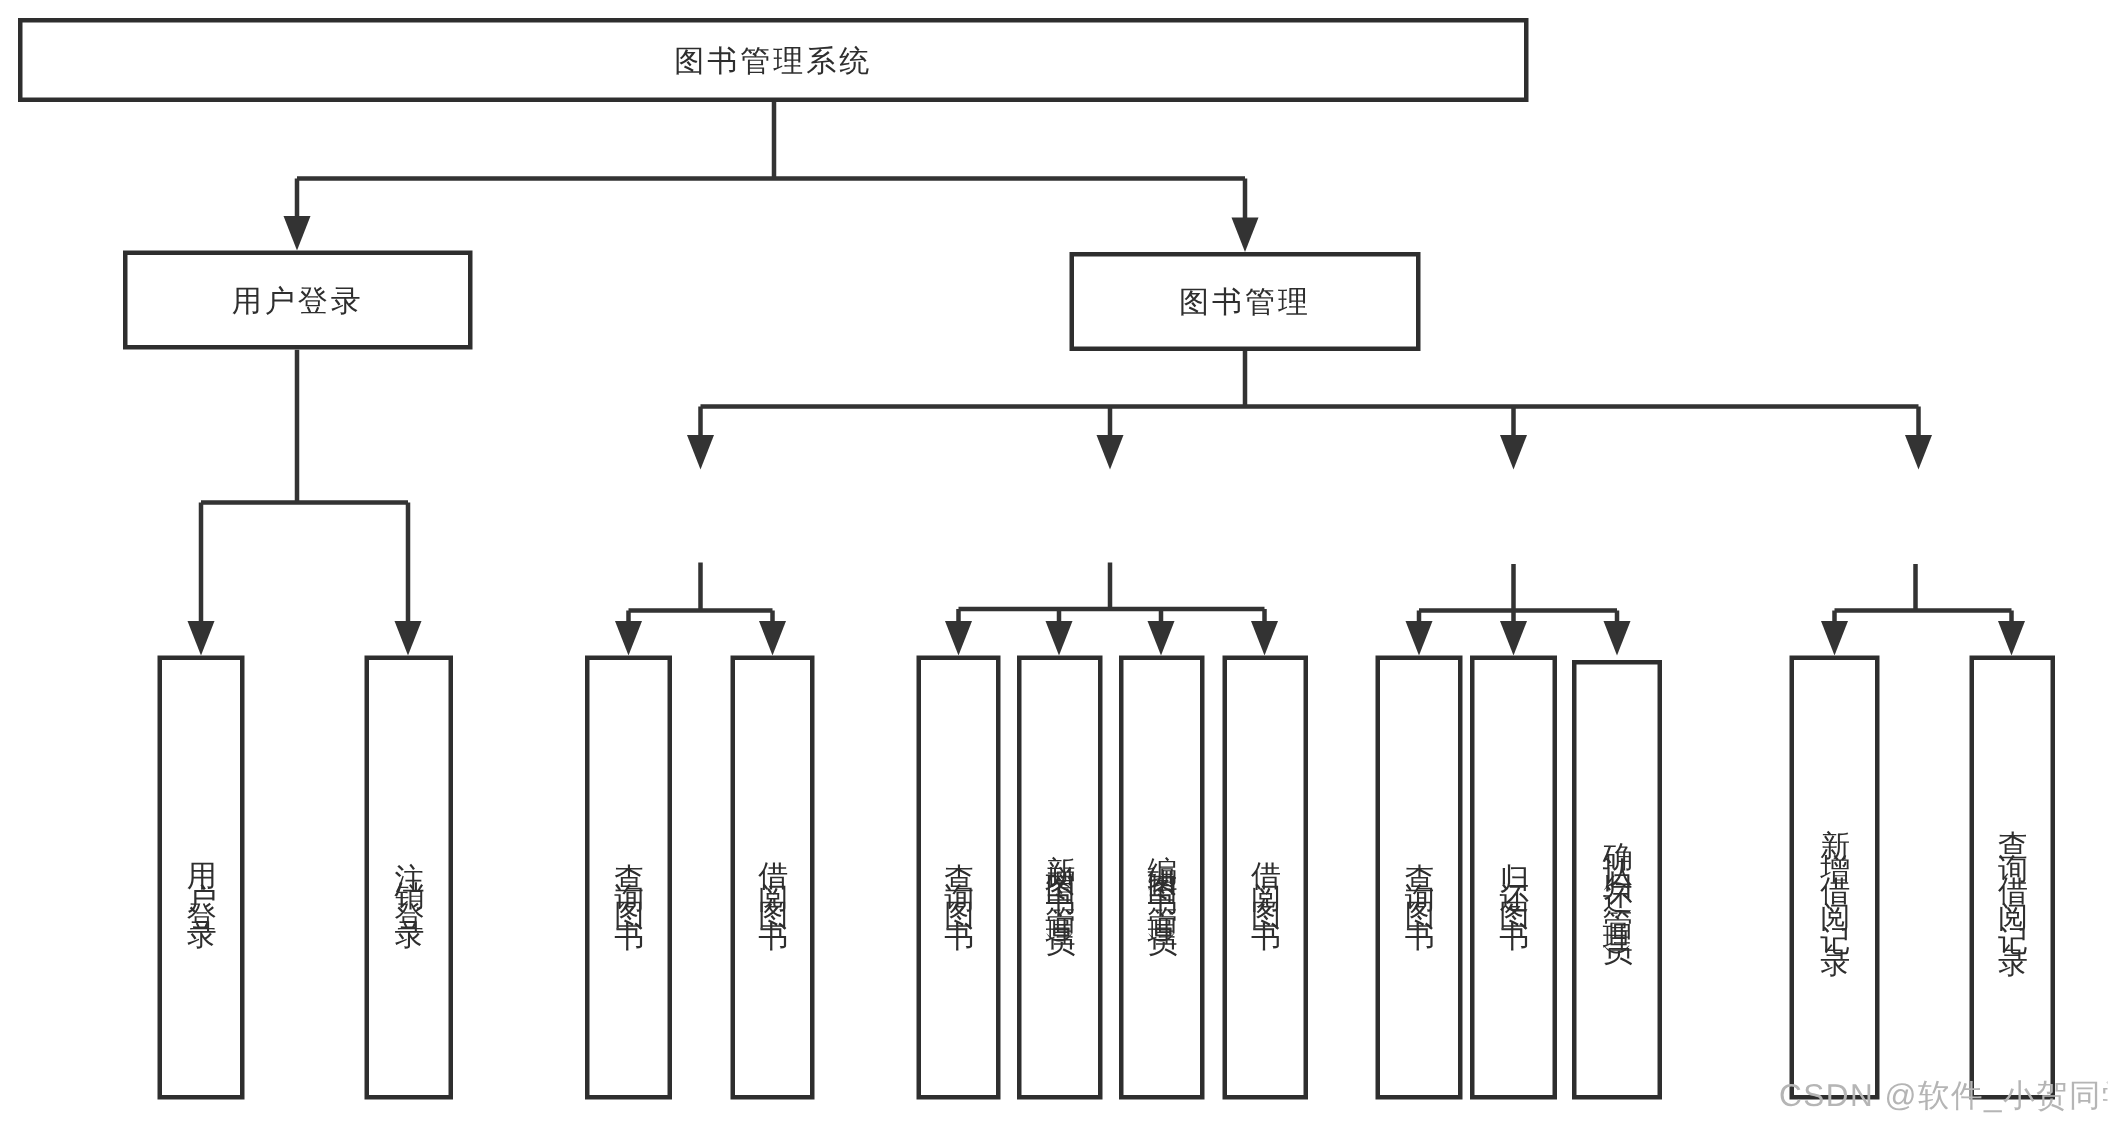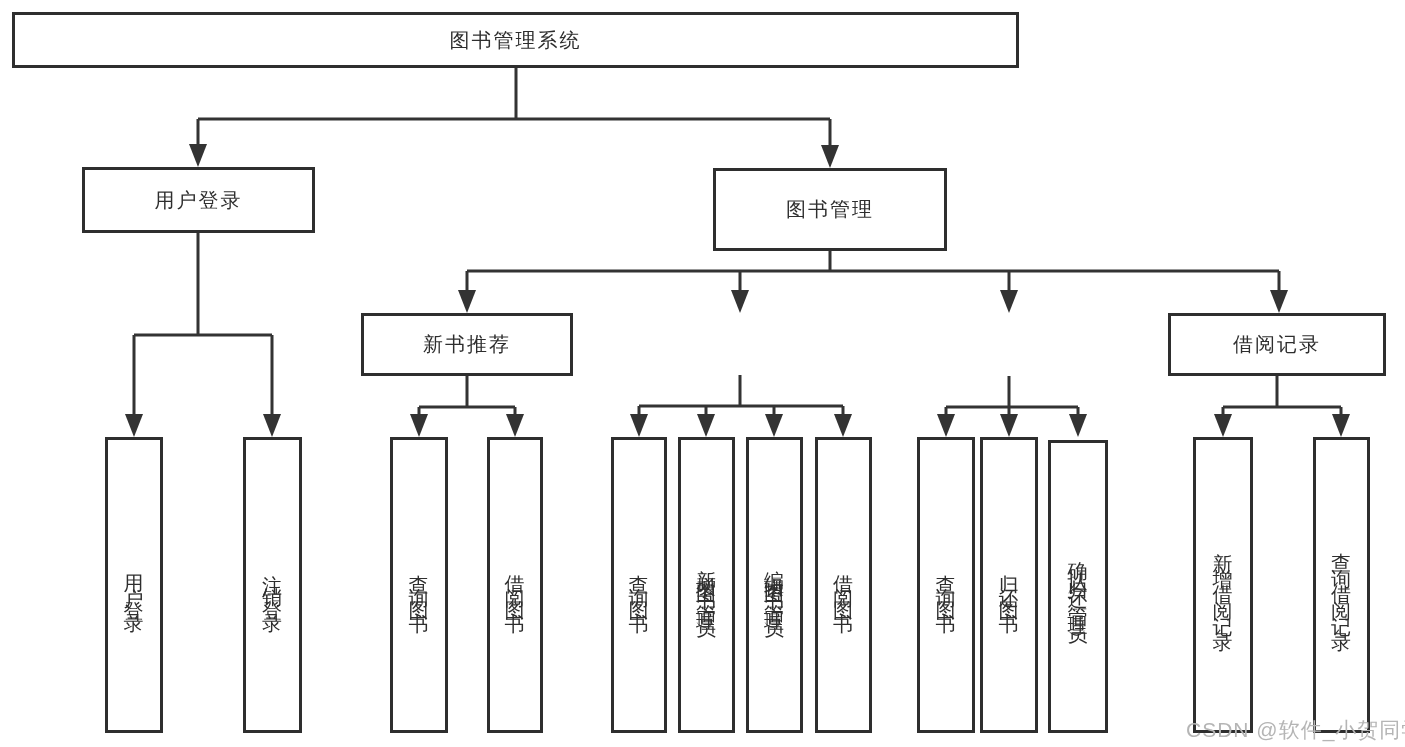--- a/index.html
+++ b/index.html
@@ -69,24 +69,22 @@
       <path d="M1000,414 L1018,414 L1009,437 Z"></path>
       <path d="M1069,414 L1087,414 L1078,437 Z"></path>
       <path d="M1214,414 L1232,414 L1223,437 Z"></path>
       <path d="M1332,414 L1350,414 L1341,437 Z"></path>
     </g>
   </svg>
 
   <div class="node hnode" style="left:12px;top:12px;width:1007px;height:56px;">图书管理系统</div>
 
   <div class="node hnode" style="left:82px;top:167px;width:233px;height:66px;">用户登录</div>
-  <div class="node hnode" style="left:713px;top:168px;width:234px;height:83px;">图书管理</div>
+  <div class="node hnode" style="left:713px;top:168px;width:234px;height:66px;">图书管理</div>
 
-  <div class="node hnode" style="left:361px;top:313px;width:212px;height:63px;">新书推荐</div>
-  <div class="node hnode" style="left:1168px;top:313px;width:218px;height:63px;">借阅记录</div>
 
   <div class="node leaf sp-4" style="left:105px;top:437px;width:58px;height:296px;">用户登录</div>
   <div class="node leaf sp-4" style="left:243px;top:437px;width:59px;height:296px;">注销登录</div>
 
   <div class="node leaf sp-4" style="left:390px;top:437px;width:58px;height:296px;">查询图书</div>
   <div class="node leaf sp-4" style="left:487px;top:437px;width:56px;height:296px;">借阅图书</div>
 
   <div class="node leaf sp-4" style="left:611px;top:437px;width:56px;height:296px;">查询图书</div>
   <div class="node leaf sp-10" style="left:678px;top:437px;width:57px;height:296px;">新增图书（管理员）</div>
   <div class="node leaf sp-10" style="left:746px;top:437px;width:57px;height:296px;">编辑图书（管理员）</div>

